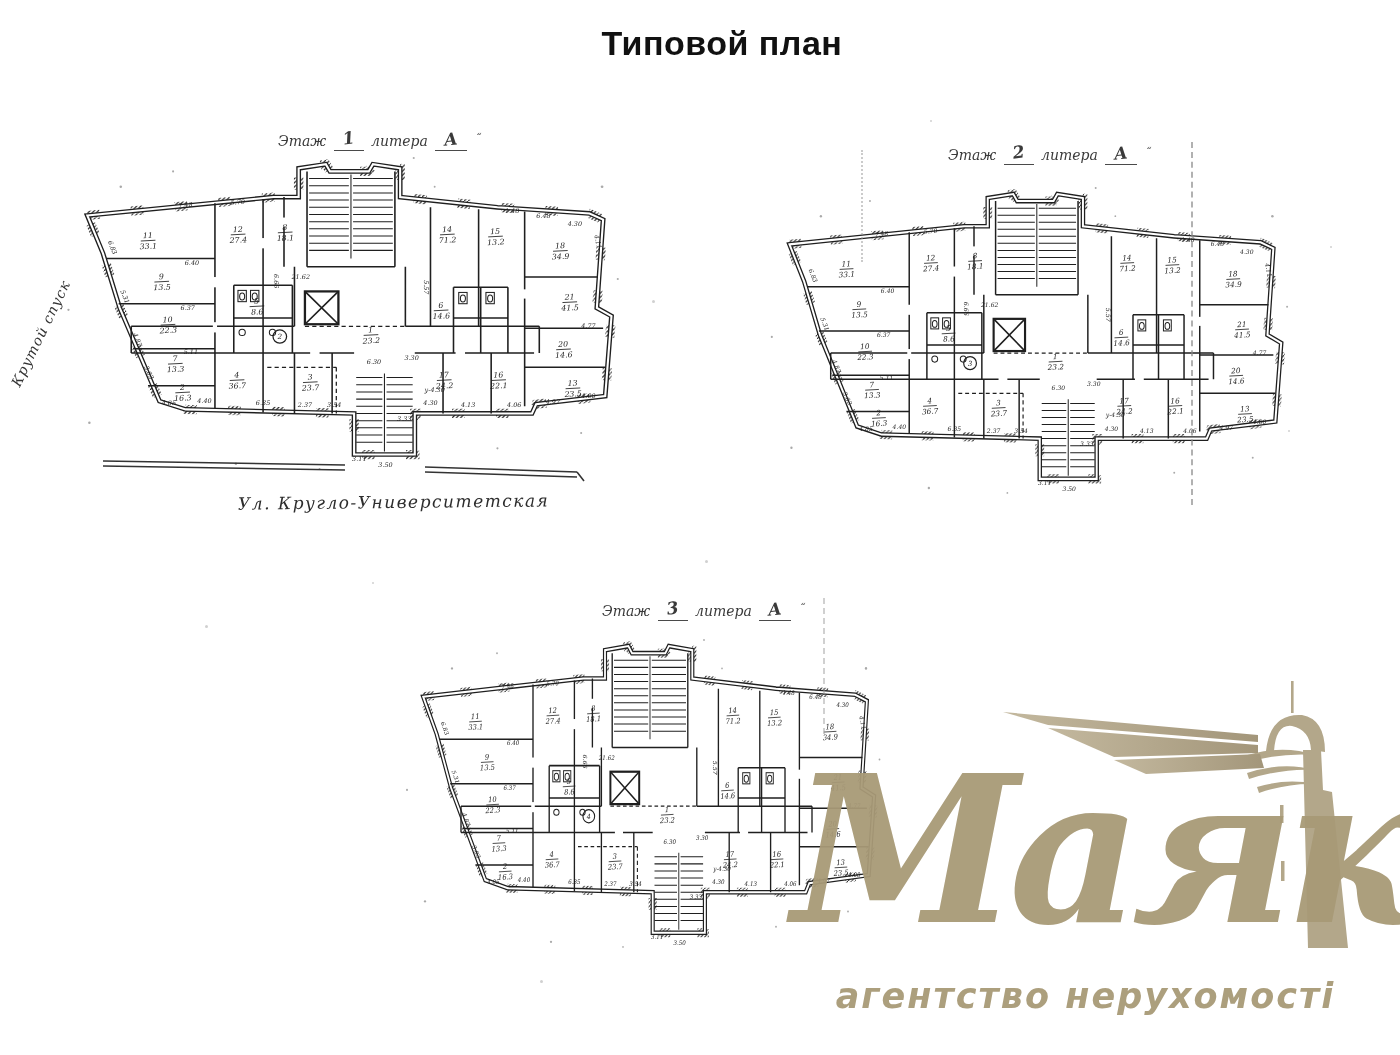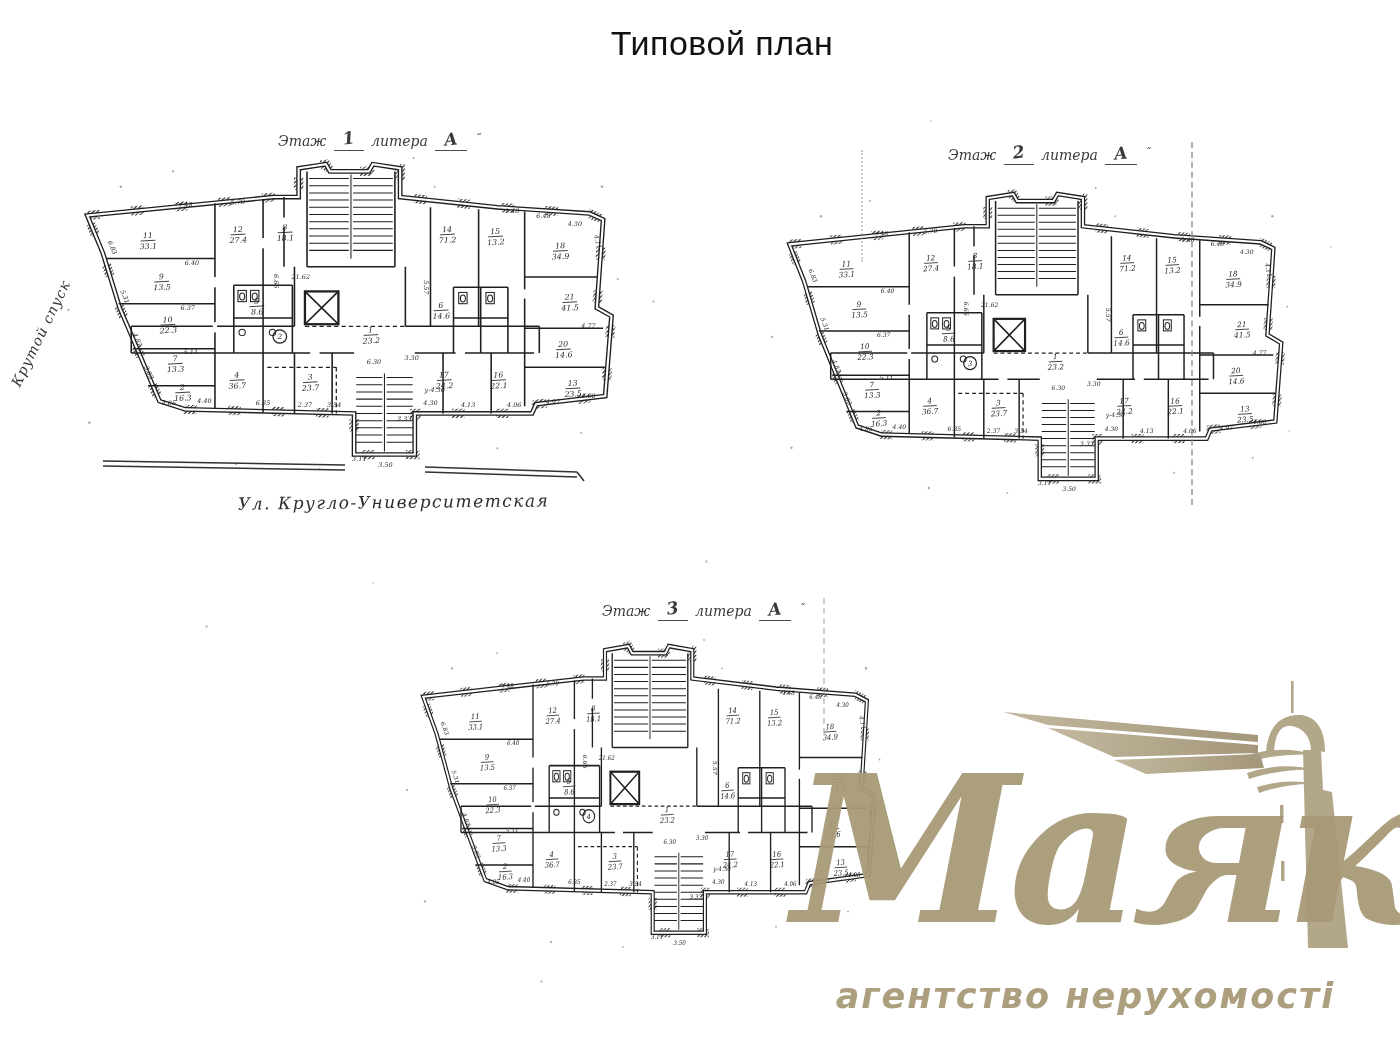--- a/index.html
+++ b/index.html
@@ -1,20 +1,20 @@
 <!DOCTYPE html>
 <html><head>
 <meta charset="utf-8">
 <style>
   html,body{margin:0;padding:0;background:#ffffff;}
   #page{position:relative;width:1400px;height:1055px;background:#ffffff;overflow:hidden;
         font-family:"Liberation Sans",sans-serif;}
   
   #title{position:absolute;left:0;right:0;top:24px;text-align:center;
-         font-family:"Liberation Sans",sans-serif;font-weight:normal;font-size:34px;
+         font-family:"Liberation Sans",sans-serif;font-weight:bold;font-size:34px;
          color:#111;letter-spacing:.5px;margin-left:44px;}
   
   .plan-label{position:absolute;font-family:"DejaVu Serif",serif;font-style:italic;
               font-size:14px;color:#3a3a3a;white-space:nowrap;}
   .plan-label .slot{display:inline-block;border-bottom:1.3px solid #4a4a4a;
               padding:0 9px;margin:0 3px;text-align:center;}
   .plan-label .fnum{display:inline-block;font-size:17px;font-weight:bold;
               transform:rotate(-8deg) translateY(-2px);}
   .plan-label .lval{display:inline-block;font-size:17px;font-weight:bold;
               transform:rotate(-6deg) translateY(-1px);}

